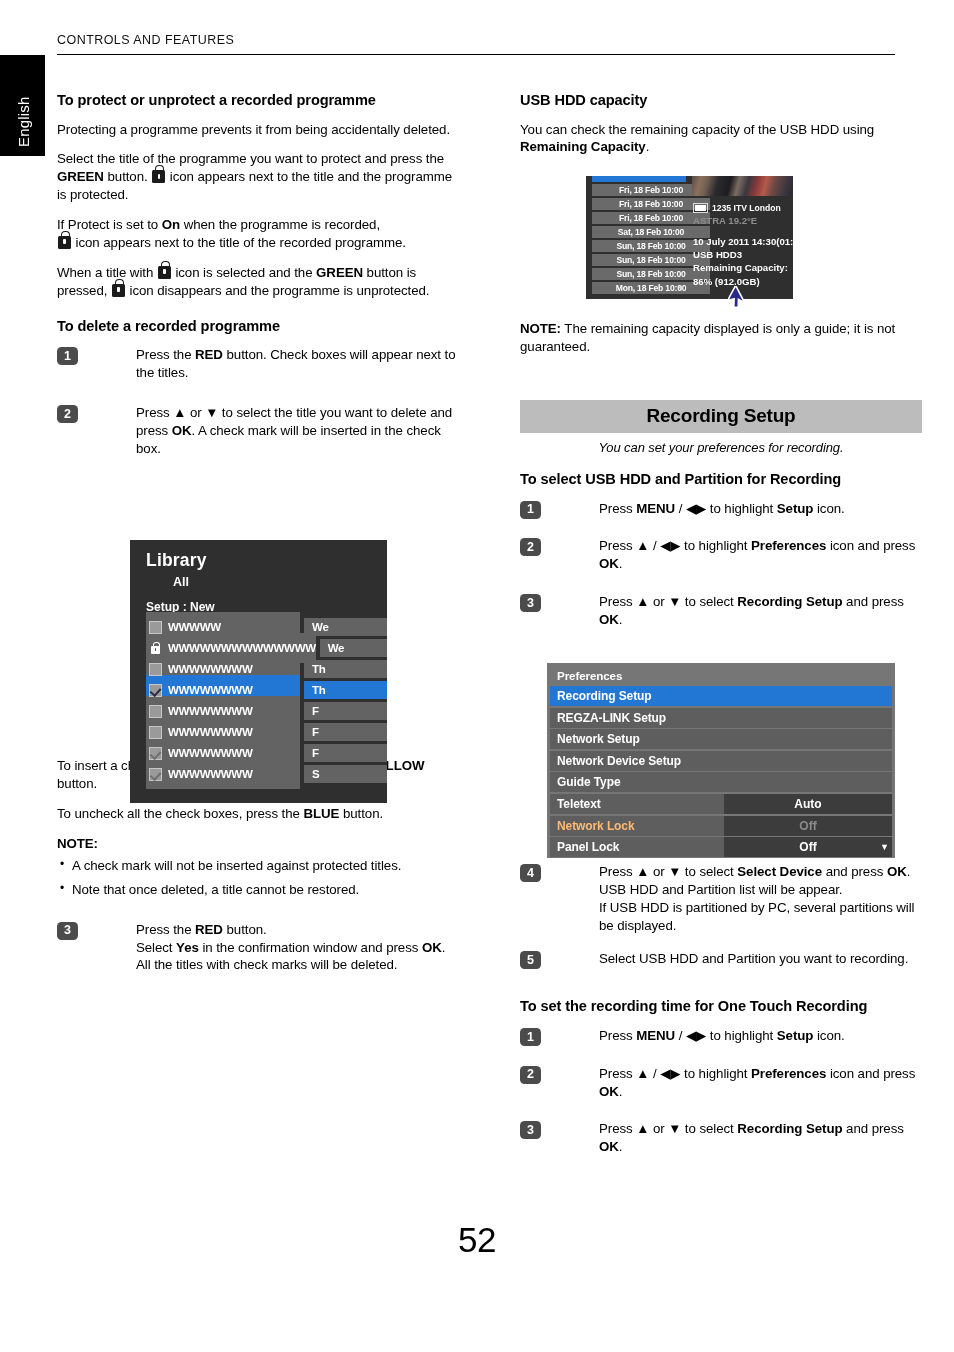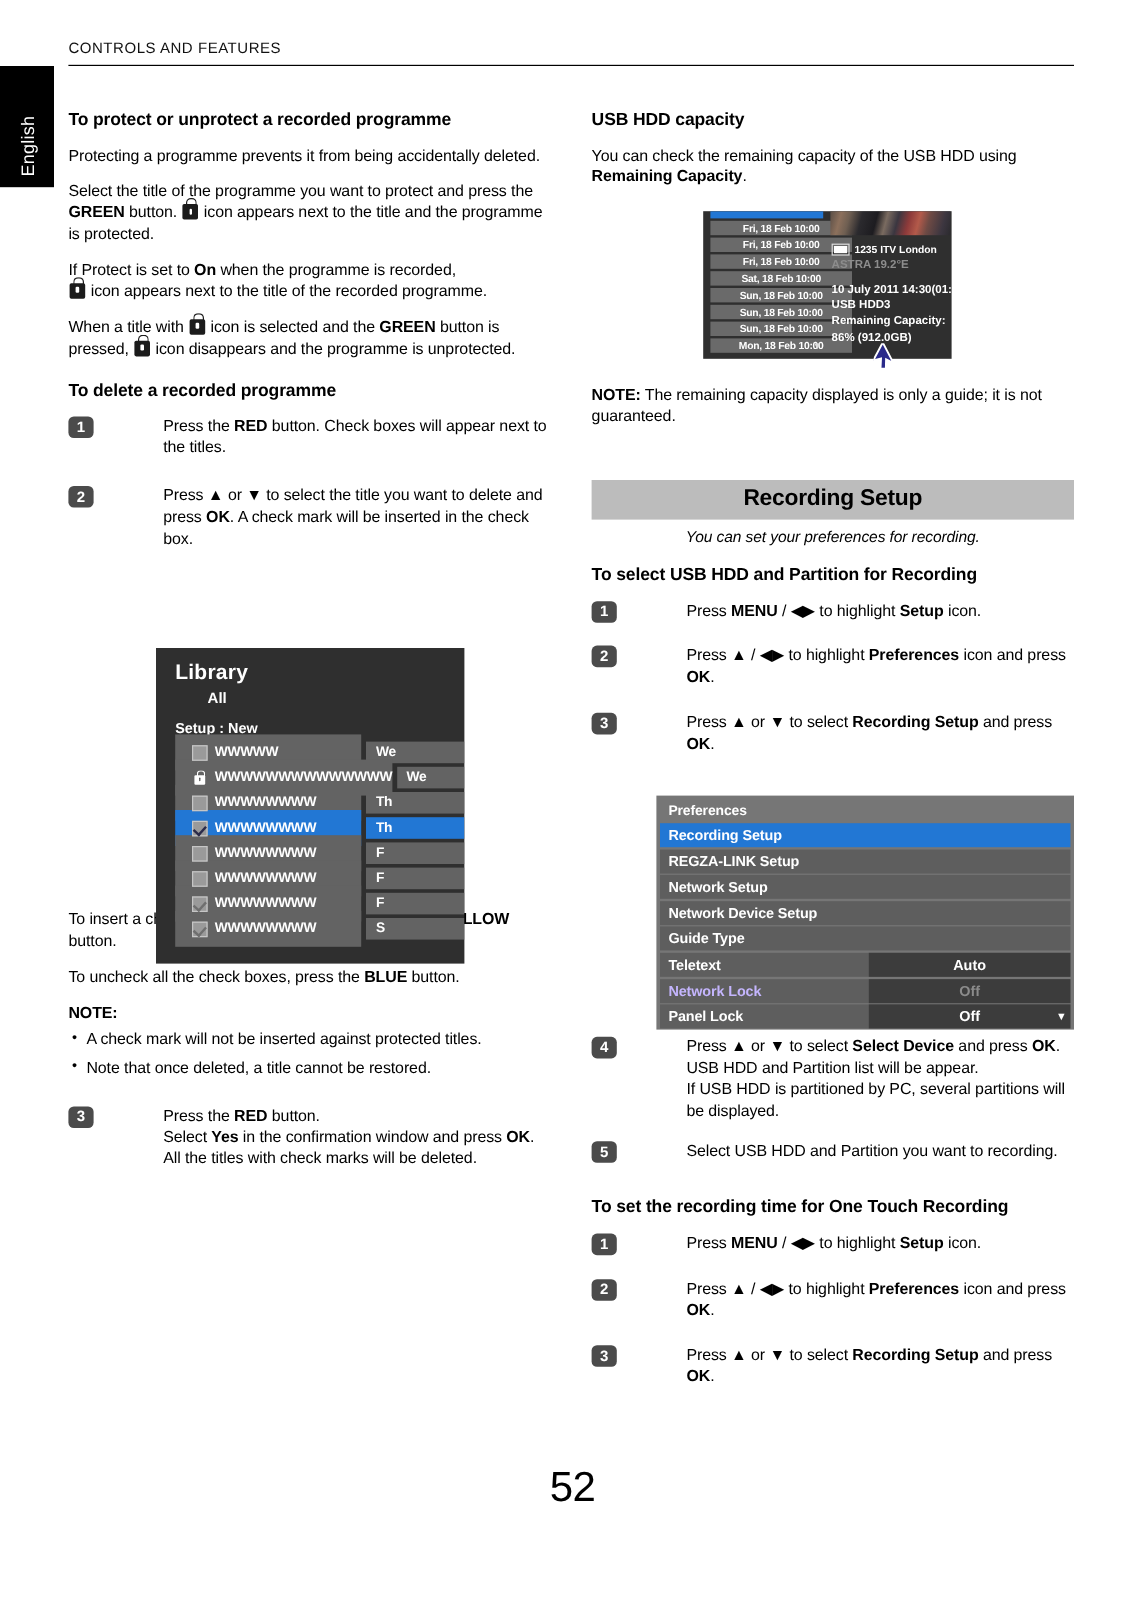--- a/index.html
+++ b/index.html
@@ -28,21 +28,21 @@
   .lang-tab span {
     display: block; color: #fff; font-size: 15px;
     transform: rotate(-90deg);
     transform-origin: left top;
     position: absolute; left: 15px; top: 92px;
     white-space: nowrap; letter-spacing: 0.2px;
   }
 
   
   .col-left  { position: absolute; left: 57px;  top: 92px; width: 404px; }
-  .col-right { position: absolute; left: 493px; top: 92px; width: 402px; }
+  .col-right { position: absolute; left: 520px; top: 92px; width: 402px; }
 
   h2.sec {
     font-size: 14.6px; font-weight: bold; letter-spacing: -0.1px;
     margin-bottom: 11px; line-height: 1.2;
   }
   p.body {
     font-size: 13.3px; line-height: 1.345; margin-bottom: 12px;
     letter-spacing: -0.08px;
   }
   p.tight { margin-bottom: 0; }
@@ -95,21 +95,21 @@
     color: #fff; font-size: 12px; font-weight: bold;
     margin: 11px 0 4px 16px;
   }
   .lib-rows { position: relative; }
   .lib-row {
     display: flex; align-items: center;
     height: 18px; margin-bottom: 3px; padding-left: 16px;
   }
   .lib-row .cell-a {
     display: flex; align-items: center;
-    width: 229px; height: 30px; background: #636363; padding-left: 14px;
+    width: 229px; height: 30px; background: #636363; padding-left: 3px;
   }
   .lib-row .cell-b {
     width: 120px; height: 18px; background: #636363;
     margin-left: 4px; display: flex; align-items: center;
     padding-left: 8px;
   }
   .lib-row.sel .cell-a, .lib-row.sel .cell-b { background: #2277d4; }
   .lib-row .label {
     color: #fff; font-size: 11.5px; font-weight: bold;
     margin-left: 6px; letter-spacing: -0.3px; white-space: nowrap;
@@ -222,21 +222,21 @@
     color: #fff; font-size: 12px; font-weight: bold;
     padding-left: 7px; flex: 1 1 auto; letter-spacing: -0.1px;
   }
   .pref-row .pr-val {
     width: 168px; height: 20px; background: #3c3c3c;
     color: #fff; font-size: 12px; font-weight: bold;
     display: flex; align-items: center; justify-content: center;
     flex: 0 0 auto;
   }
   .pref-row.sel { background: #2277d4; }
-  .pref-row.dis .pr-lbl { color: #c4b5fd; }
+  .pref-row.dis .pr-lbl { color: #fdba74; }
   .pref-row.dis .pr-val { color: #8b8b8b; }
   .pref-caret {
     position: absolute; right: 6px; bottom: 6px;
     color: #fff; font-size: 9px;
   }
 
   
   .banner {
     background: #bcbcbc; text-align: center;
     font-size: 19px; font-weight: bold; letter-spacing: -0.2px;

